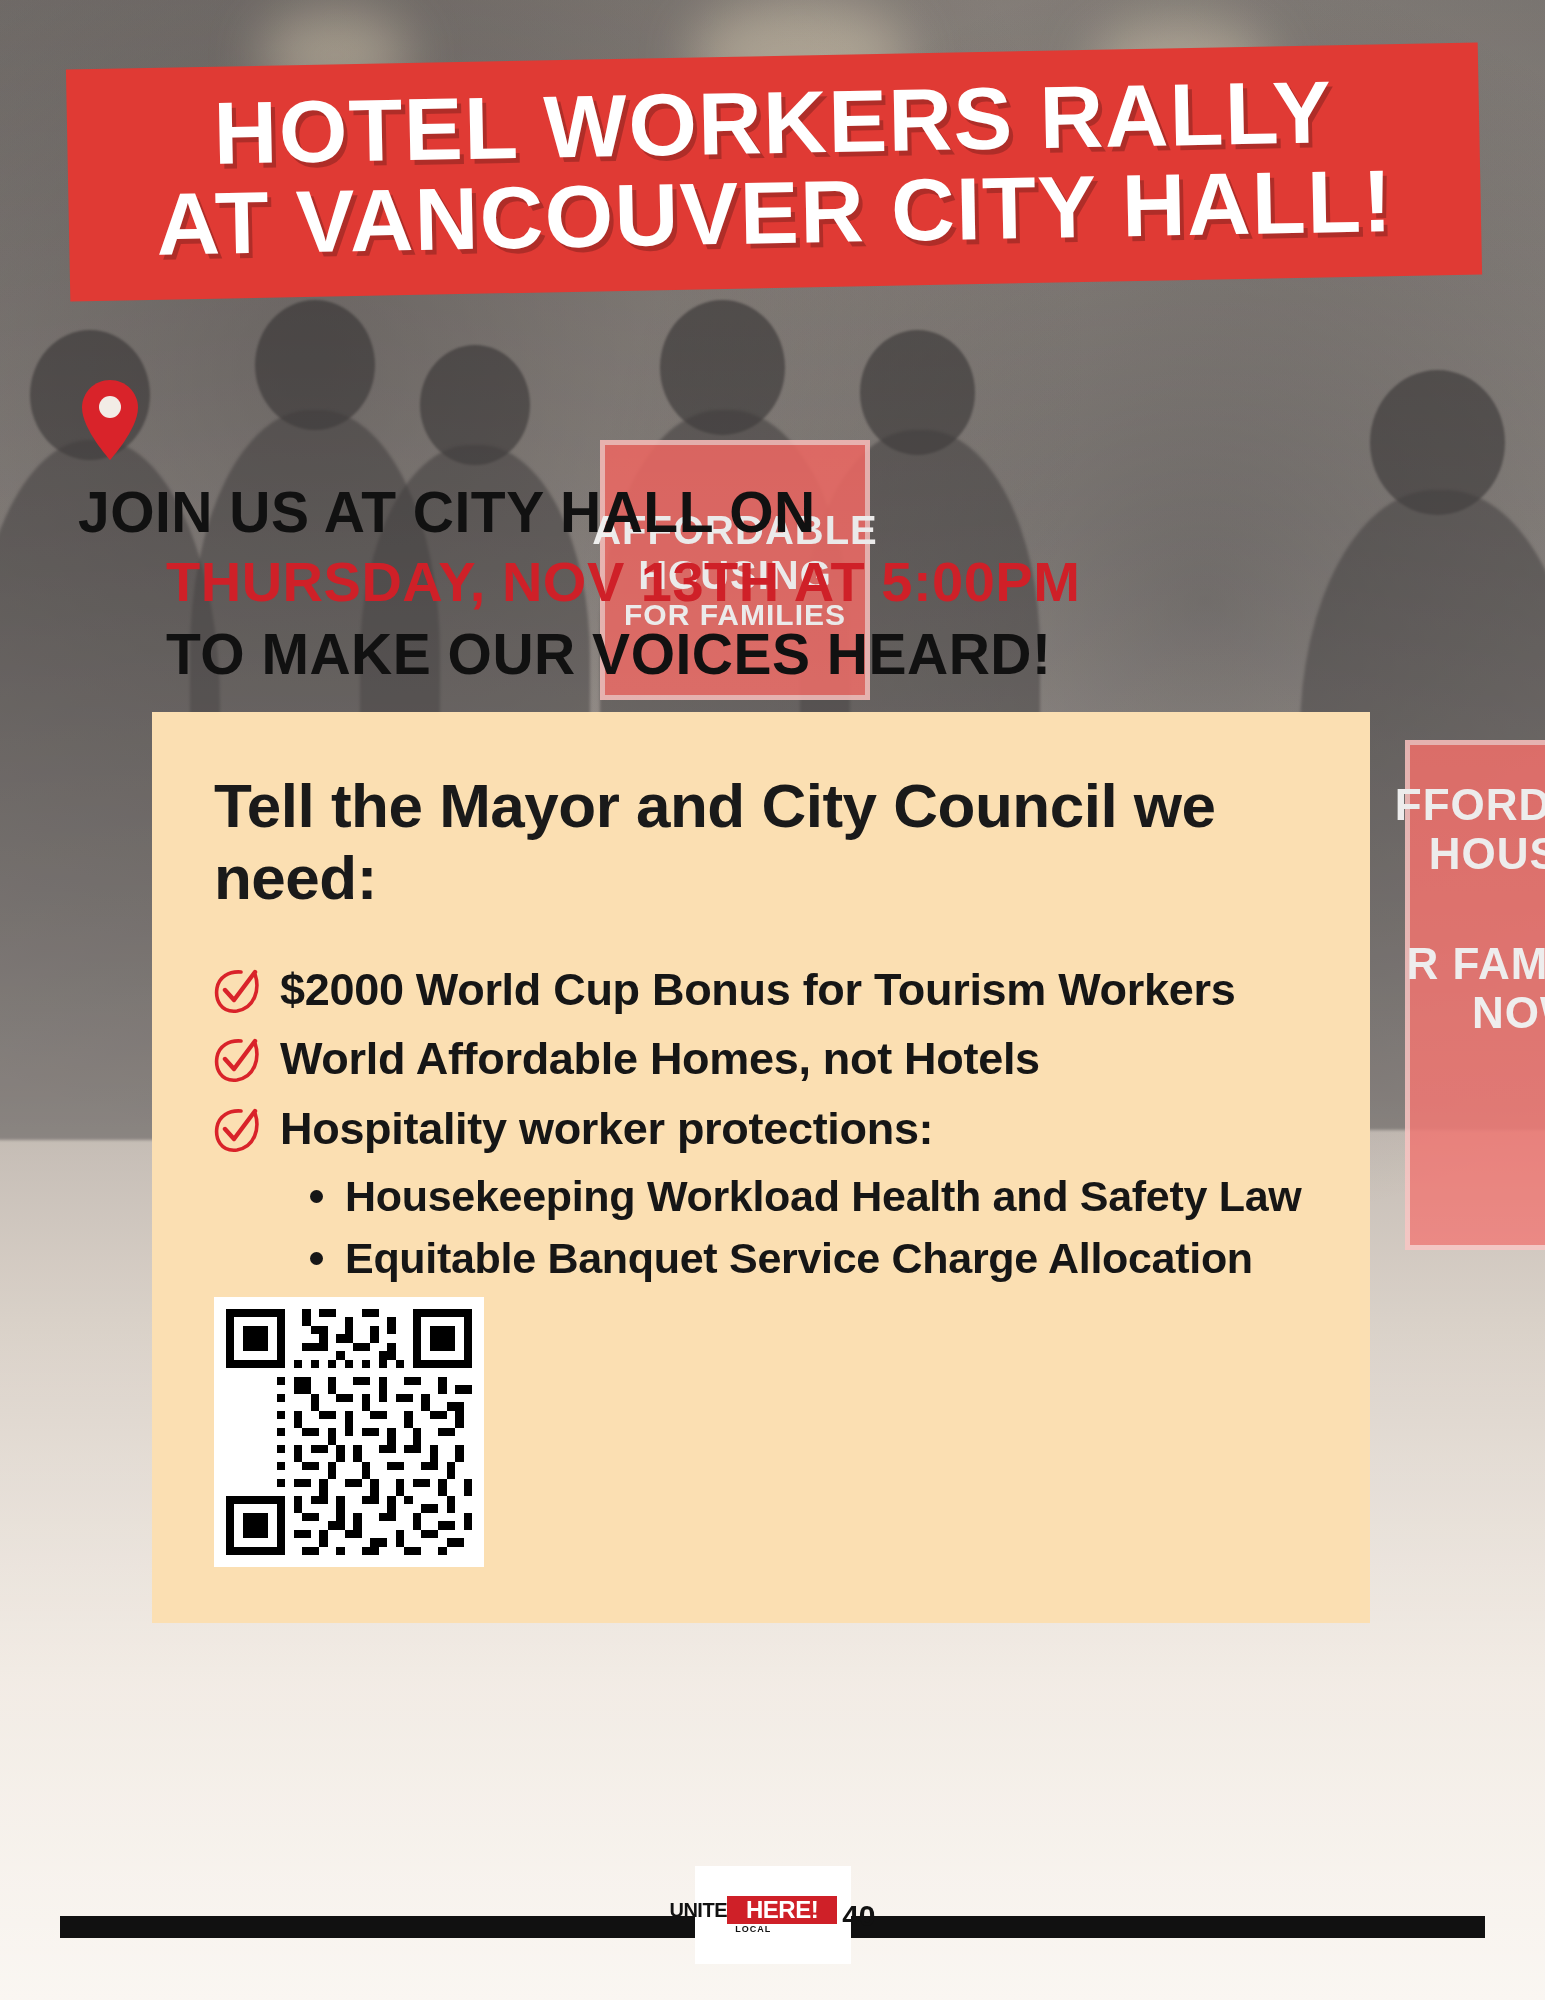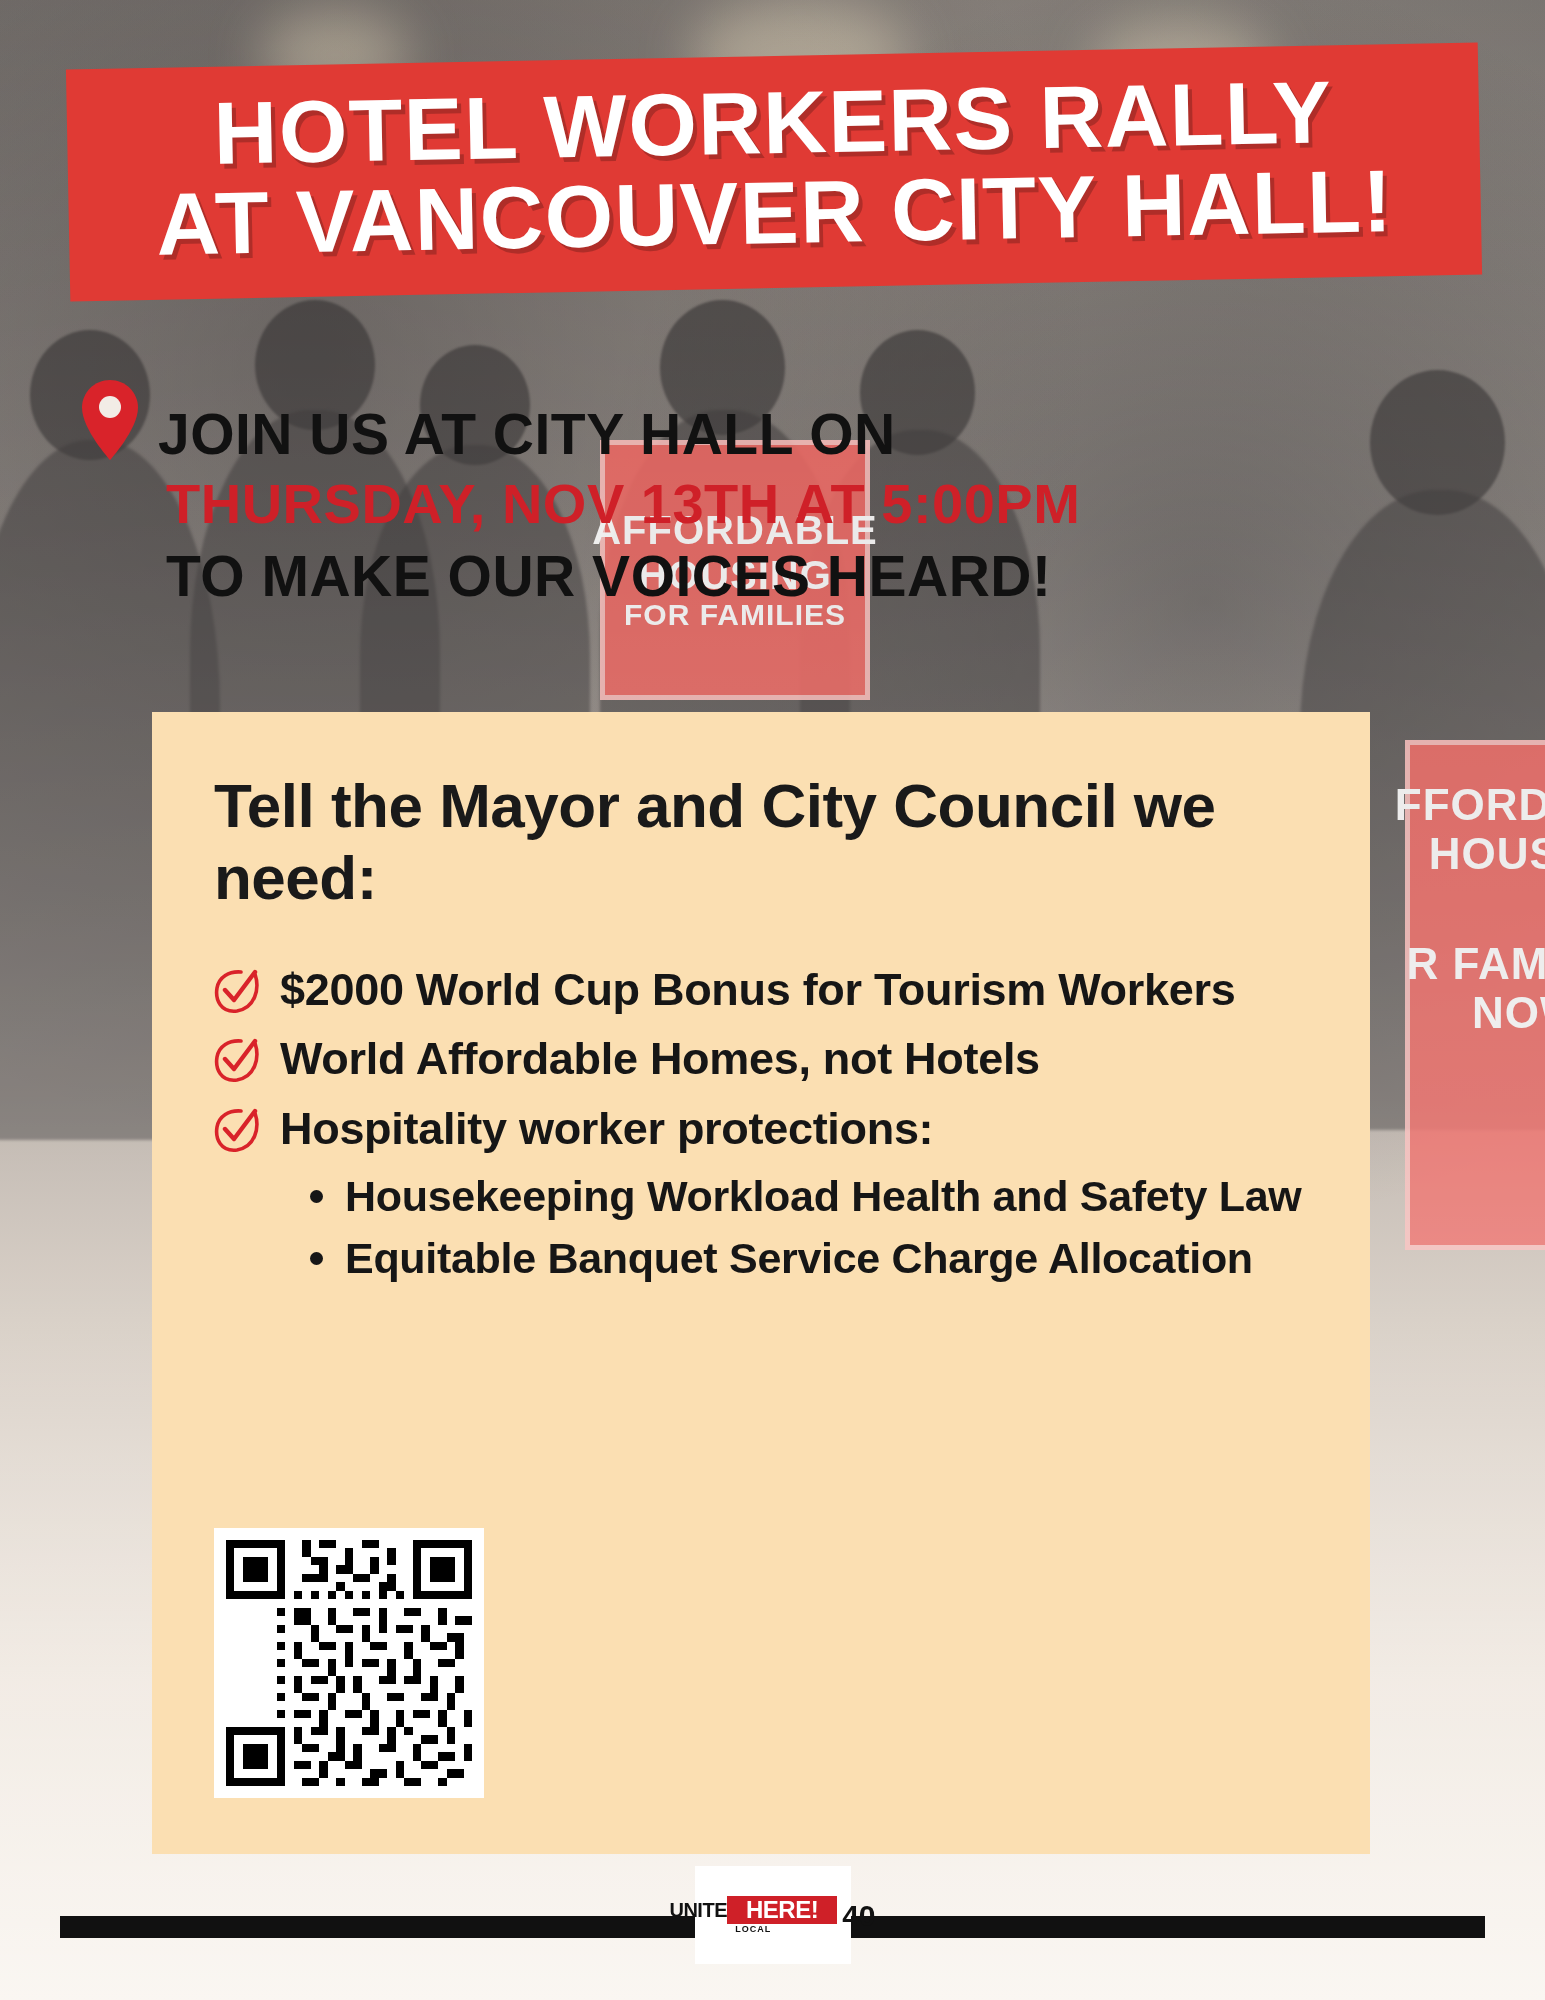--- a/index.html
+++ b/index.html
@@ -98,22 +98,23 @@
 
   
   .info {
     position: absolute;
     top: 372px;
     left: 78px;
     width: 1390px;
   }
   .info-row {
     display: flex;
-    align-items: flex-end;
+    align-items: flex-start;
     gap: 16px;
+    flex-direction: column;
   }
   .pin-icon {
     flex: 0 0 auto;
     margin-top: 6px;
   }
   .info-line-1 {
     color: #111111;
     font-weight: 800;
     font-size: 57px;
     letter-spacing: 0.5px;
@@ -137,21 +138,21 @@
     margin-left: 88px;
     margin-top: 6px;
   }
 
   
   .panel {
     position: absolute;
     left: 152px;
     top: 712px;
     width: 1218px;
-    height: 1142px;
+    height: 911px;
     background: #fbdfb2;
   }
   .panel-inner { padding: 58px 62px 0 62px; }
   .panel-title {
     font-size: 62px;
     font-weight: 700;
     color: #1a1a1a;
     line-height: 1.16;
     letter-spacing: -0.5px;
   }

